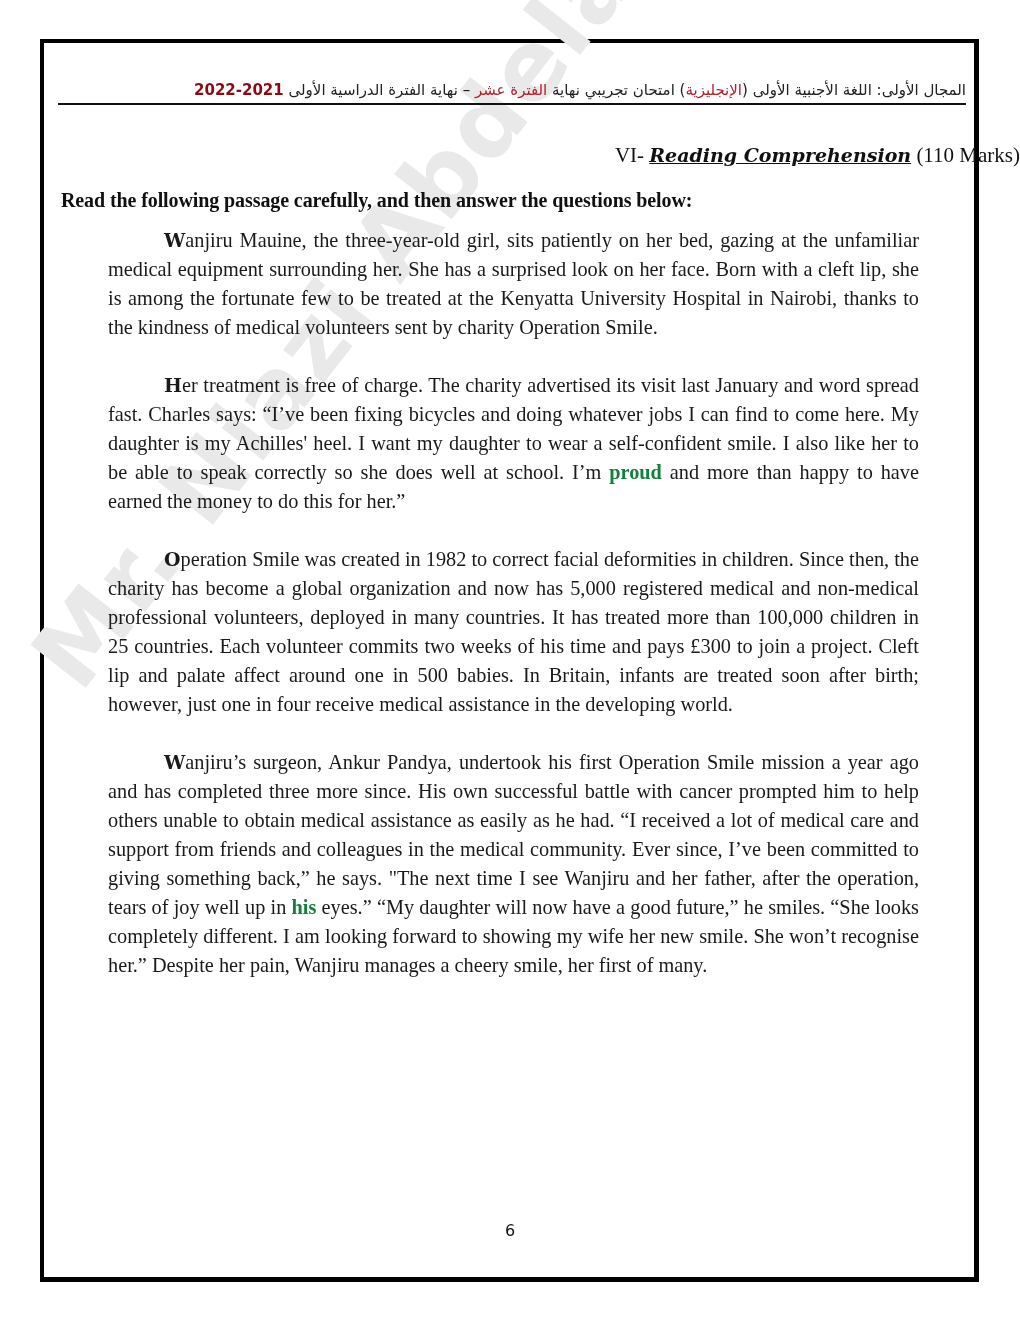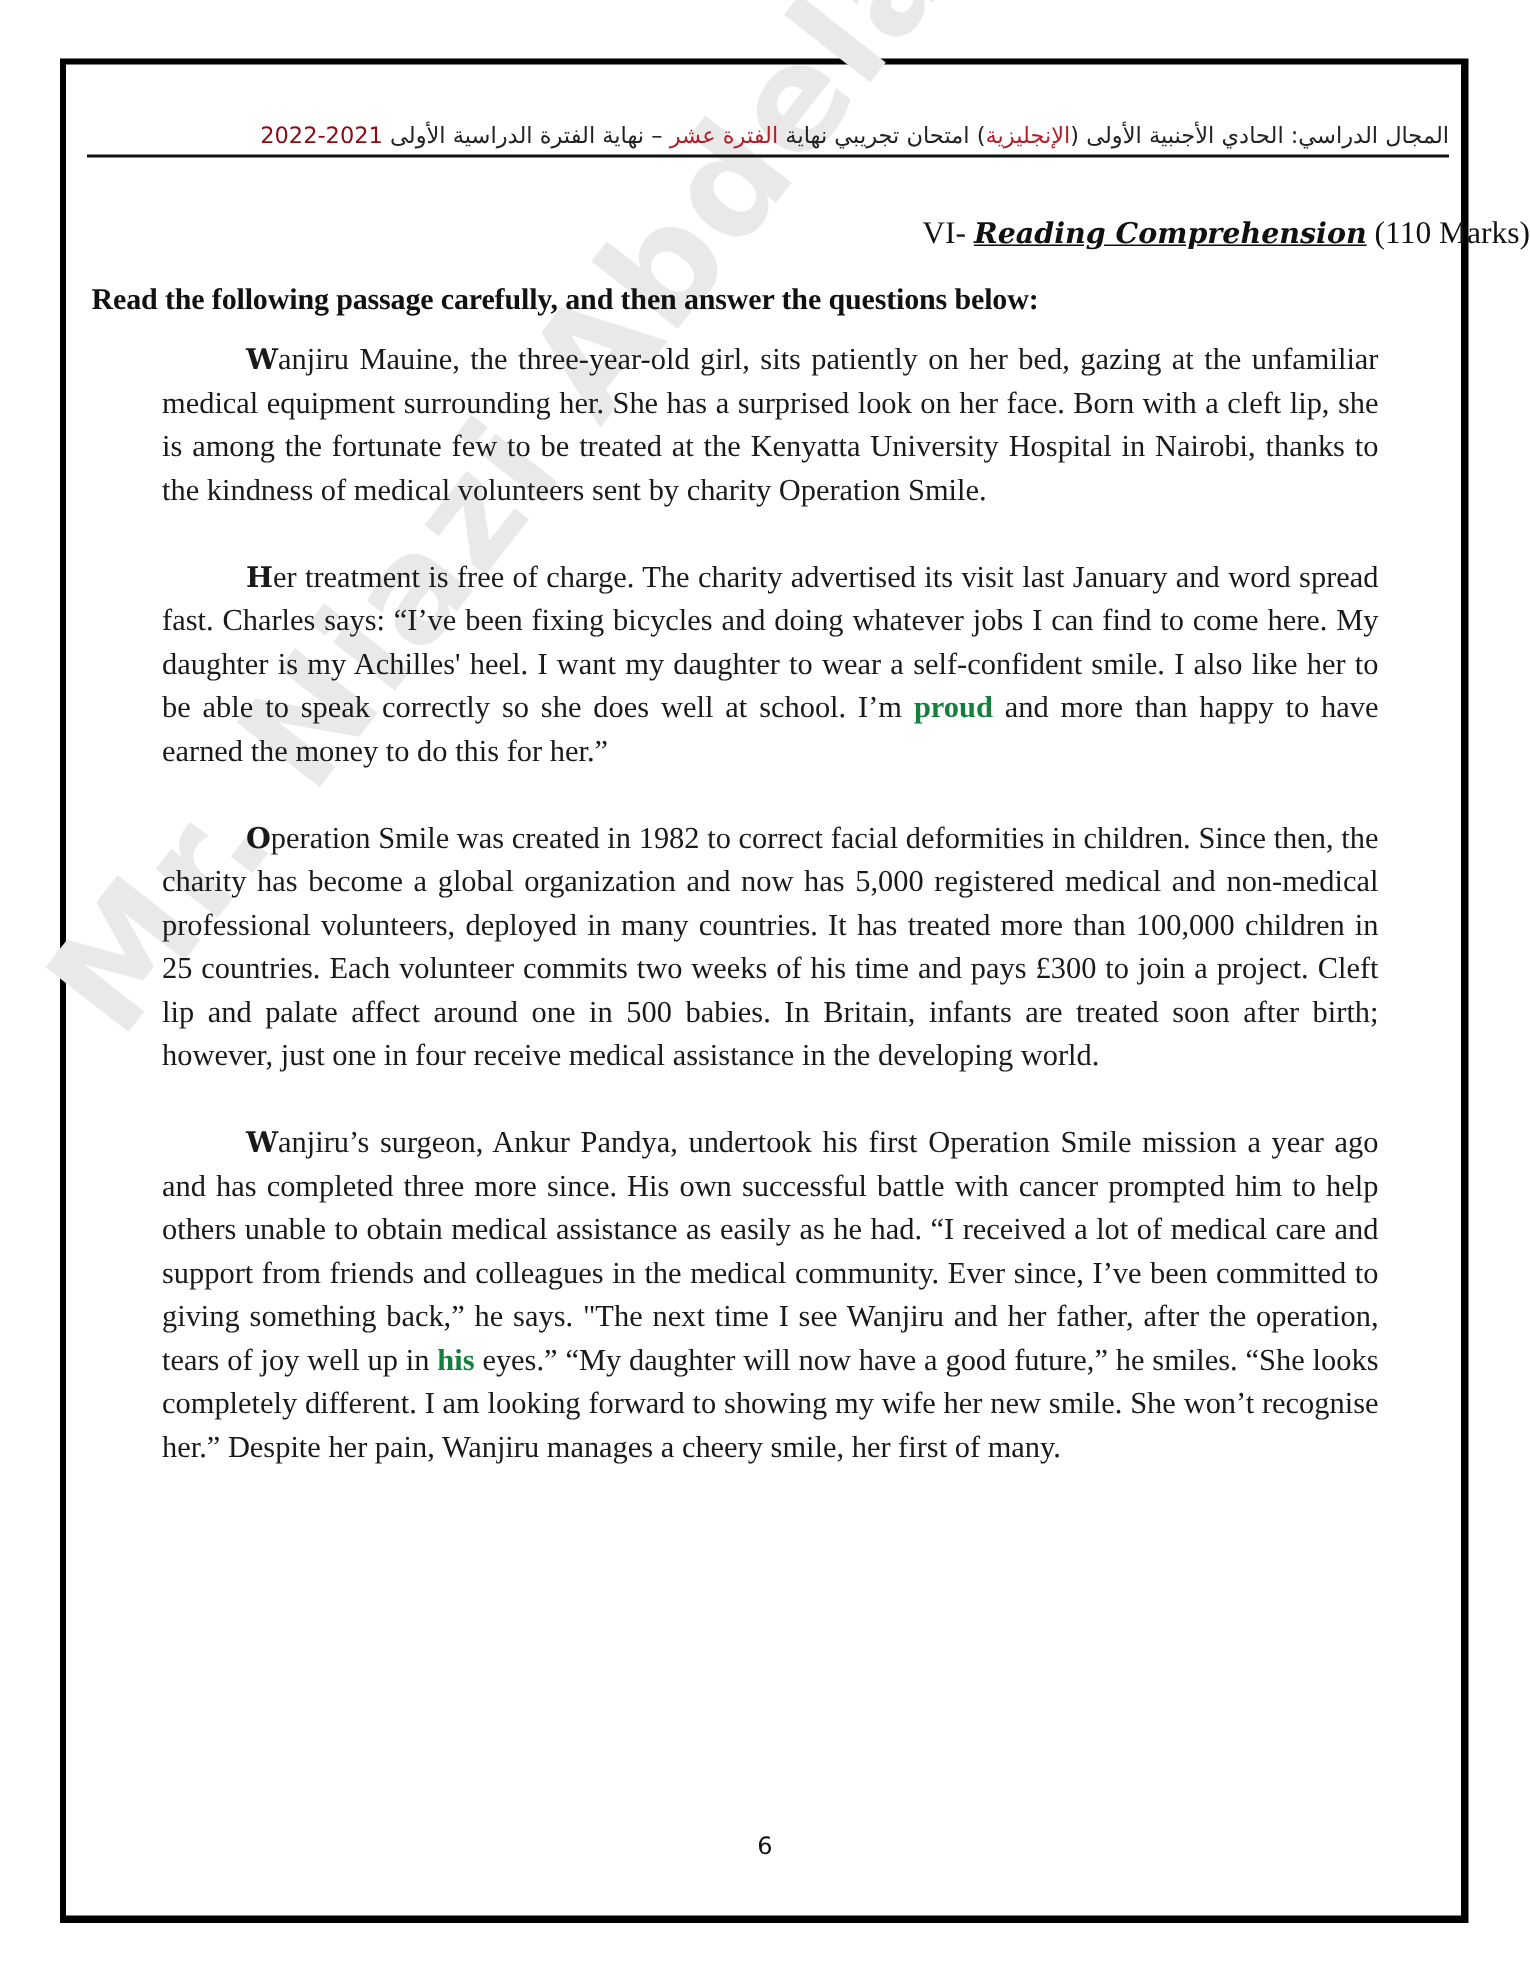--- a/index.html
+++ b/index.html
@@ -17,21 +17,21 @@
       pointer-events: none; z-index: 0;
     }
     .header {
       position: absolute; left: 58px; top: 80px; width: 908px;
       direction: rtl; text-align: right;
       font-family: "DejaVu Sans", sans-serif; font-size: 15px; color: #222;
       border-bottom: 2px solid #111; padding-bottom: 3px; line-height: 20px;
       z-index: 1;
     }
     .header .red { color: #b0202a; }
-    .header .year { color: #8b0a14; font-weight: normal; font-family: "DejaVu Sans", sans-serif; }
+    .header .year { color: #8b0a14; font-weight: bold; font-family: "DejaVu Sans", sans-serif; }
     .section-title {
       position: absolute; left: 0; top: 143px; width: 1020px; text-align: right;
       font-family: "Liberation Serif", serif; font-size: 21px; color: #111; z-index: 1;
     }
     .section-title .fancy {
       font-family: "DejaVu Serif", serif; font-style: italic; font-weight: bold;
       text-decoration: underline; font-size: 19px;
     }
     .instruction {
       position: absolute; left: 61px; top: 189px;
@@ -52,21 +52,21 @@
     }
   </style>
 </head>
 <body>
 
 <div class="page-frame"></div>
 
 <div class="watermark">Mr. Niazi Abdelaziz Trikī</div>
 
 <div class="header">
-  <span>المجال الدراسي: الحادي الأجنبية الأولى (</span><span class="red">الإنجليزية</span><span>) امتحان تجريبي نهاية </span><span class="red">الفترة عشر</span><span> – نهاية الفترة الدراسية الأولى </span><span class="year">2021-2022</span>
+  <span>المجال الأولى: اللغة الأجنبية الأولى (</span><span class="red">الإنجليزية</span><span>) امتحان تجريبي نهاية </span><span class="red">الفترة عشر</span><span> – نهاية الفترة الدراسية الأولى </span><span class="year">2021-2022</span>
 </div>
 
 <div class="section-title">
   <span>VI- </span><span class="fancy">Reading Comprehension</span><span> (110 Marks)</span>
 </div>
 
 <div class="instruction">
   <span>Read the following passage carefully, and then answer the questions below</span><span style="text-decoration:none;display:inline-block;">:</span>
 </div>
 

